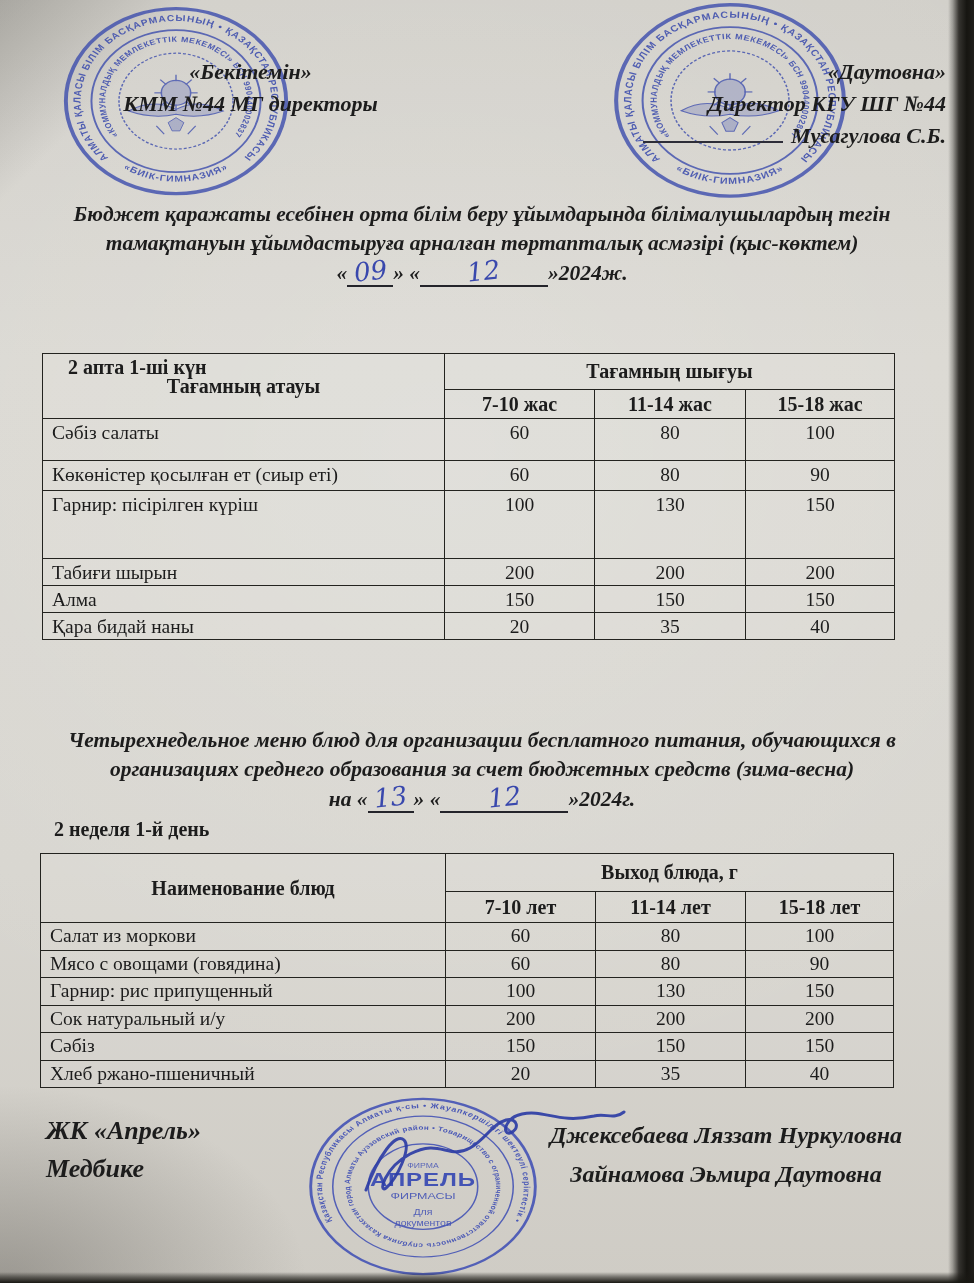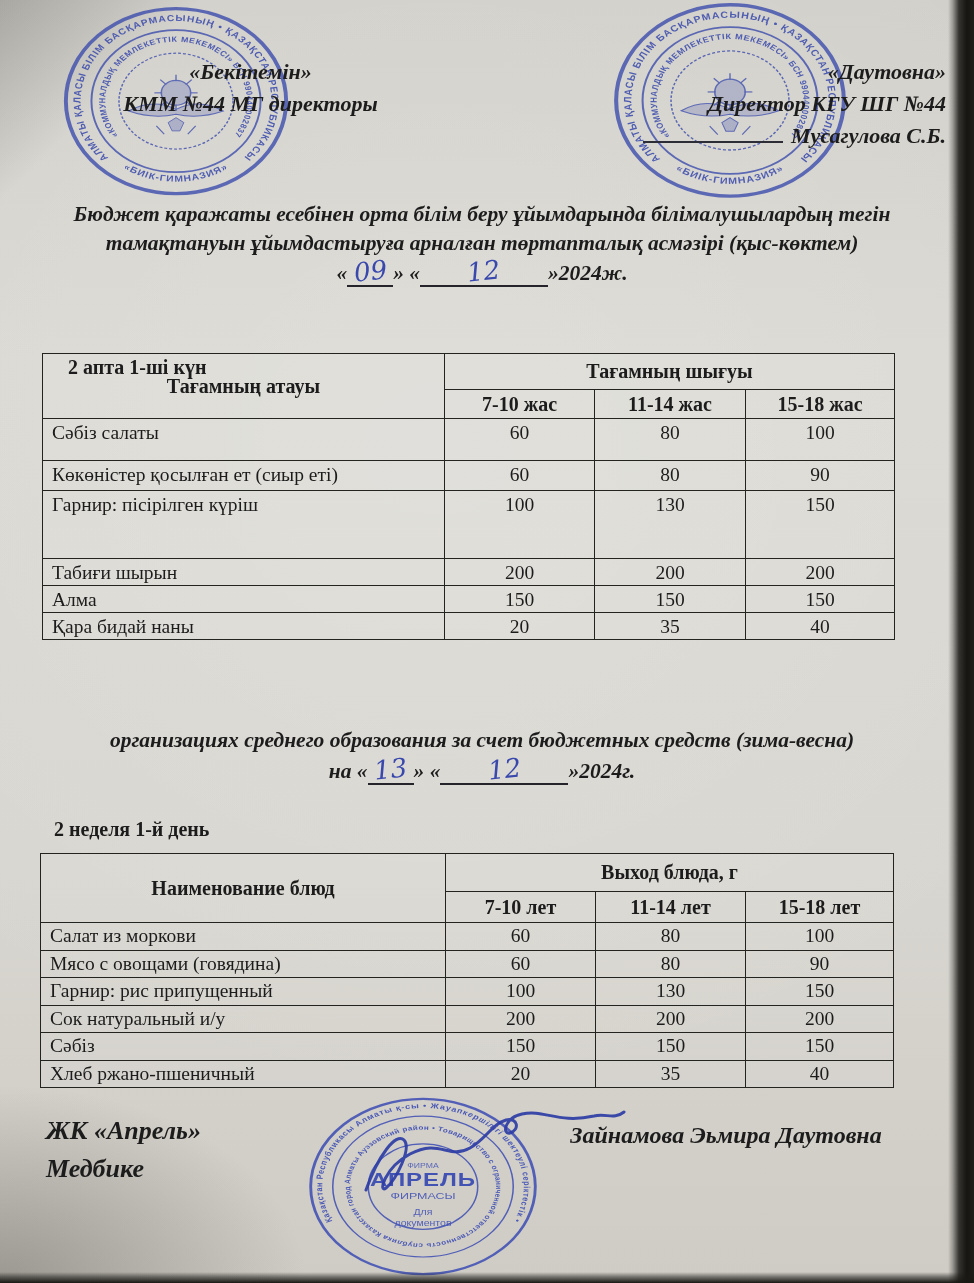--- a/index.html
+++ b/index.html
@@ -228,20 +228,21 @@
       <tr>
           <td class="dish">Қара бидай наны</td>
           <td class="val">20</td>
           <td class="val">35</td>
           <td class="val">40</td>
         </tr>
     </tbody>
   </table>
 
   <div class="doc-title title-ru">
+    <div>Четырехнедельное меню блюд для организации бесплатного питания, обучающихся в</div>
     <div>организациях среднего образования за счет бюджетных средств (зима-весна)</div>
     <div class="date-line">
       <span>на «</span><span class="date-slot slot-day"><span class="hw">13</span></span><span>» «</span><span class="date-slot slot-month"><span class="hw">12</span></span><span>»2024г.</span>
     </div>
   </div>
 
   <div class="section-label label-ru">2 неделя 1-й день</div>
 
   <table class="tbl" id="tbl-ru">
     <colgroup>
@@ -331,18 +332,19 @@
         <text x="125" y="177" font-size="11" opacity="0.85">документов</text>
       </g>
     </svg>
   </div>
 
   <svg class="center-sign" width="280" height="120" viewBox="0 0 280 120">
     <path d="M 14 92 C 26 58 44 34 52 42 C 60 50 44 82 34 90 C 26 96 32 70 58 56 C 88 40 96 62 118 50 C 134 41 140 26 154 22 C 166 19 168 32 158 35 C 150 37 152 20 170 16 C 192 11 206 26 242 18 C 254 15 262 22 272 14" fill="none" stroke="#2c3da5" stroke-width="3" stroke-linecap="round" opacity="0.92"></path>
   </svg>
 
   <div class="footer-names">
+    <div>Джексебаева Ляззат Нуркуловна</div>
     <div>Зайнамова Эьмира Даутовна</div>
   </div>
 
   <div class="edge-right"></div>
   <div class="edge-bottom"></div>
 </div>
 
 </body></html>

